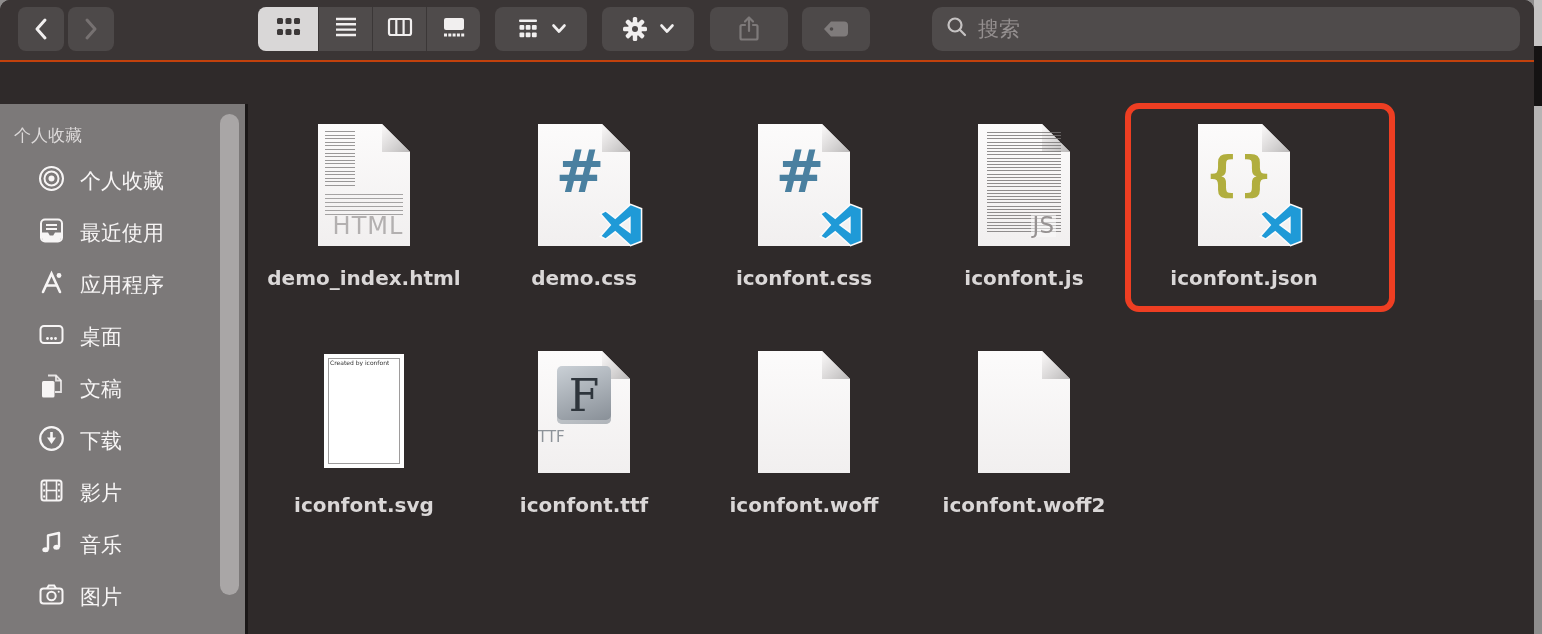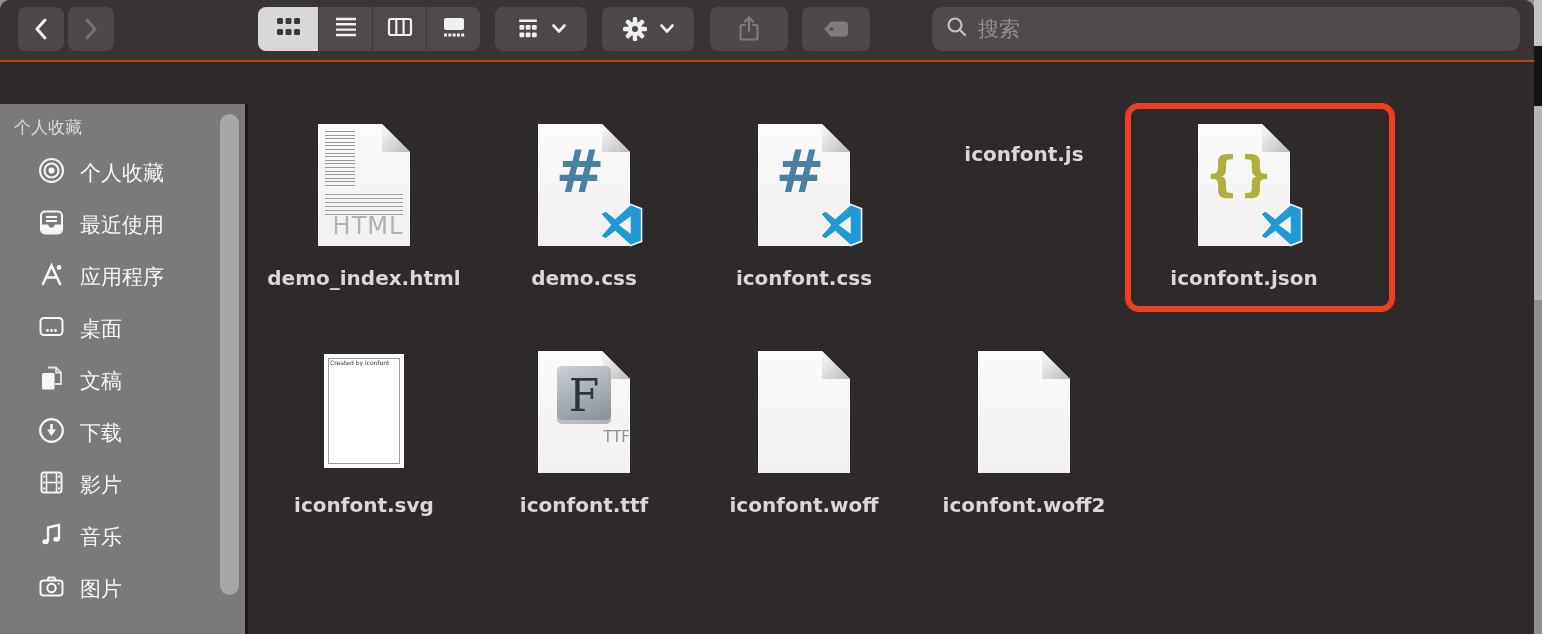--- a/index.html
+++ b/index.html
@@ -33,21 +33,21 @@
   .seg .active { flex:0 0 60px; background:#d9d7d7; border-left:none; }
   .search { position:absolute; top:7px; left:932px; right:14px; height:44px; background:#4f4b4b;
     border-radius:10px; display:flex; align-items:center; padding:0 13px; gap:9px; }
   .search input { flex:1; background:transparent; border:none; outline:none;
     color:#ddd; font-size:21px; font-family:inherit; }
   .search input::placeholder { color:#948f8f; }
 
   
   .main { position:absolute; top:104px; left:0; right:0; bottom:0; display:flex; }
   .sidebar { width:248px; background:#7c7979; border-right:3px solid #1a1717;
-    position:relative; padding-top:8px; }
+    position:relative; padding-top:16px; }
   .sb-header { padding:4px 0 8px 14px; color:#dcd9d9; font-size:17px; }
   .sb-item { height:52px; display:flex; align-items:center; padding-left:38px; gap:15px;
     color:#f7f5f5; font-size:21px; }
   .sb-item svg { flex:0 0 27px; }
   .sb-scroll { position:absolute; right:6px; top:10px; width:19px; height:481px;
     background:#a9a6a6; border-radius:10px; }
 
   .content { flex:1; position:relative; background:#2f2a2a; }
   .files { position:absolute; left:6px; top:20px; display:grid;
     grid-template-columns:repeat(5,220px); grid-auto-rows:227px; }
@@ -74,21 +74,21 @@
   .html-col { position:absolute; top:7px; left:7px; width:30px; height:58px;
     background:repeating-linear-gradient(rgba(122,120,120,.75) 0 1px, transparent 1px 3.6px); }
   .html-rows { position:absolute; top:70px; left:7px; width:78px; height:22px;
     background:repeating-linear-gradient(rgba(122,120,120,.65) 0 1px, transparent 1px 4px); }
   .html-text { position:absolute; bottom:6px; left:8px; right:0; text-align:center;
     font-size:24px; color:#b3b0b0; letter-spacing:1px; }
   .ttf-book { position:absolute; top:15px; left:19px; width:54px; height:58px; border-radius:5px;
     background:linear-gradient(160deg,#cad0d6,#858c94); display:flex; align-items:center;
     justify-content:center; font-family:"DejaVu Serif","Liberation Serif",serif;
     font-size:44px; color:#2e353c; box-shadow:inset 0 -4px 0 rgba(255,255,255,.35); }
-  .ttf-text { position:absolute; top:77px; left:0; right:0; text-align:right;
+  .ttf-text { position:absolute; top:77px; left:0; right:0; text-align:left;
     font-size:15px; color:#8d9399; }
   .svgdoc { position:relative; width:80px; height:114px; margin-top:3px; background:#fff; }
   .svgdoc-inner { position:absolute; inset:4px; border:1px solid #9e9c9c; }
   .svgdoc-note { position:absolute; top:5px; left:6px; font-size:6px; color:#333;
     max-width:66px; white-space:nowrap; overflow:hidden; }
 
   .annotation { position:absolute; left:877px; top:-1px; width:270px; height:209px;
     border:6px solid #ee3e22; border-radius:14px; pointer-events:none; }
 </style>
 </head>
@@ -409,20 +409,28 @@
                     <path d="M95 14 L72 5 L37 37 L15 20 L6 25 L28 50 L6 75 L15 80 L37 63 L72 95 L95 86 Z M72 30 V70 L45 50 Z" fill="#1f9ad7" fill-rule="evenodd" stroke="#fbfafa" stroke-width="7" paint-order="stroke"></path>
                   </svg>
             </span>
           </div>
             </div>
           <div class="label">iconfont.css</div>
         </div>
 
 
         <div class="file">
+          <div class="icon-wrap">
+              <div class="page">
+            <div class="page-shape"></div>
+                <div class="fold"></div>
+            <div class="js-lines"></div>
+            <div class="js-text">JS</div>
+          </div>
+            </div>
           <div class="label">iconfont.js</div>
         </div>
 
         <div class="file">
           <div class="icon-wrap">
               <div class="page">
             <div class="page-shape"></div>
                 <div class="fold"></div>
             <div class="brace">{}</div>
             <span class="vscode">

